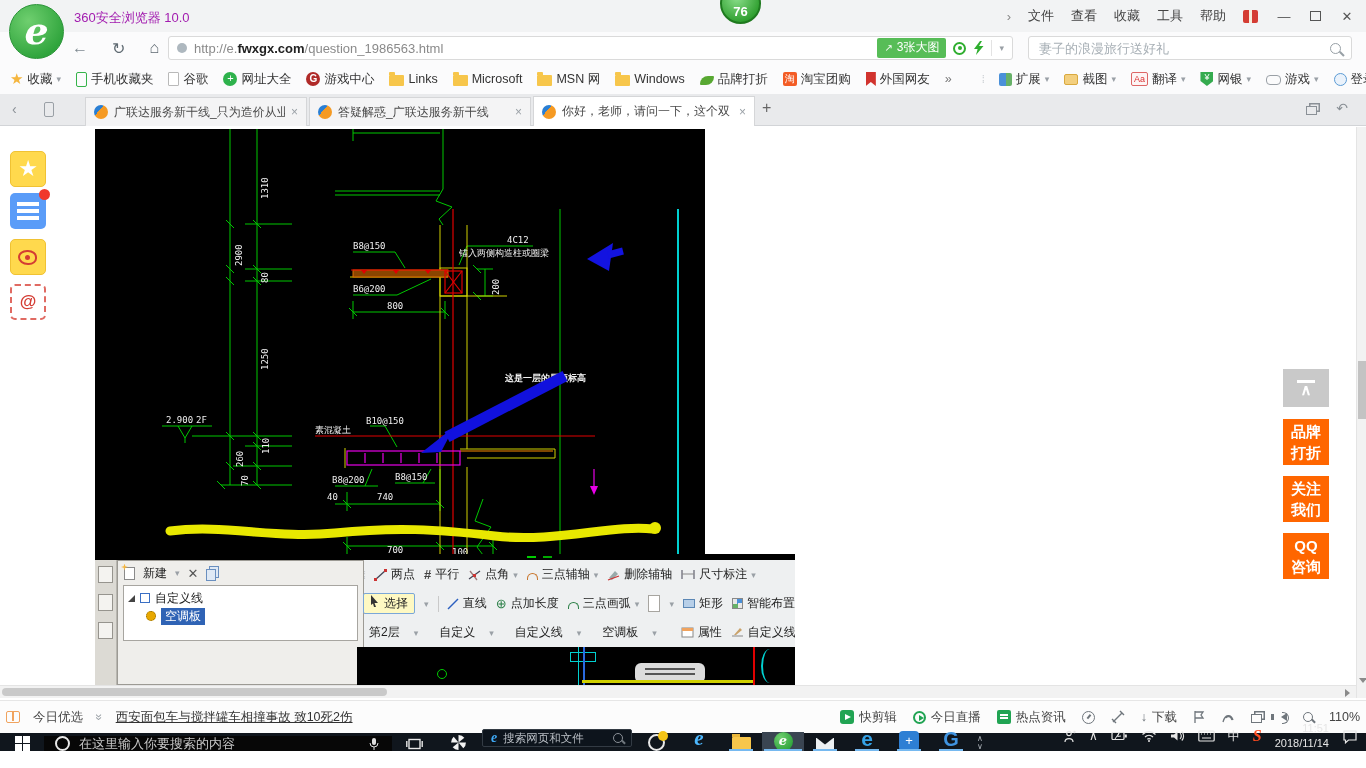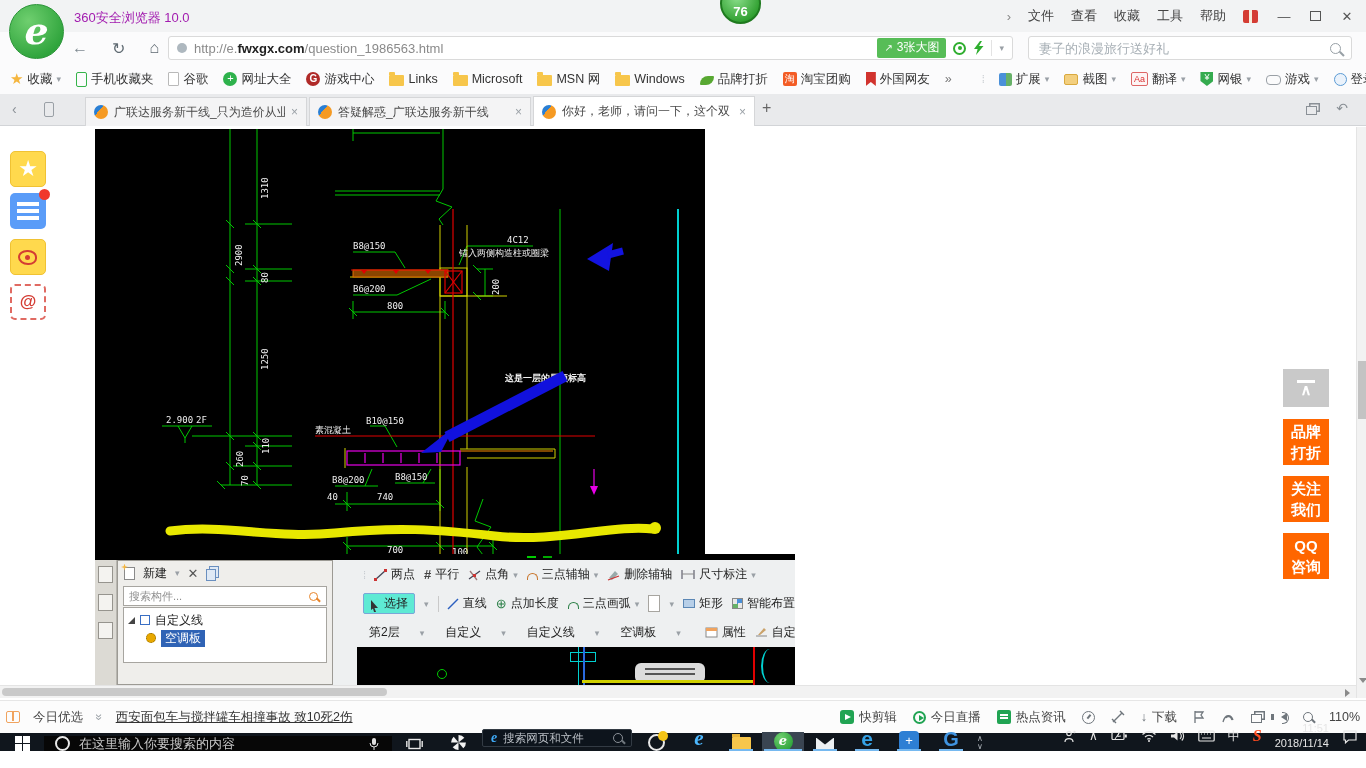--- a/index.html
+++ b/index.html
@@ -72,42 +72,42 @@
   #side-weibo { top:112px; background:#ffd94d; border:1px solid #f0c233; }
   .weibo-eye { position:absolute; left:7px; top:10px; width:19px; height:15px; border:2.5px solid #d43c33; border-radius:50% 50% 45% 55%; }
   .weibo-eye::after { content:""; position:absolute; left:4.5px; top:3px; width:5px; height:5px; border-radius:50%; background:#d43c33; }
   #side-mail { top:157px; background:#fff; border:2px dashed #e06a62; color:#d43c33; font-weight:bold; font-size:17px; text-align:center; line-height:31px; }
   #cad-wrap { position:absolute; left:95px; top:2px; width:610px; height:425px; background:#000; }
   #gtj { position:absolute; left:95px; top:427px; width:700px; height:131px; background:#eef0f1; overflow:hidden; font-size:12px; color:#222; }
   .gtj-black { position:absolute; left:0; top:0; width:700px; height:6px; background:#000; }
   .gtj-black i { position:absolute; top:2px; width:9px; height:2px; background:#0c0; }
   #gtj-edge { position:absolute; left:0; top:6px; width:22px; height:125px; background:#dcdad4; border-right:1px solid #b8b6b0; }
   .edge-cell { position:absolute; left:3px; width:15px; height:17px; background:#f4f3f0; border:1px solid #96948e; }
-  #gtj-panel { position:absolute; left:22px; top:6px; width:216px; height:125px; background:#efeeeb; border:1px solid #9c9a94; }
+  #gtj-panel { position:absolute; left:22px; top:6px; width:247px; height:125px; background:#efeeeb; border:1px solid #9c9a94; }
   .gp-toolbar { height:24px; display:flex; align-items:center; gap:8px; padding:0 6px; }
   .sheet-ico { width:11px; height:13px; background:#fff; border:1px solid #8a8a8a; position:relative; }
   .sheet-ico::after { content:""; position:absolute; left:-4px; top:-4px; width:7px; height:7px; background:#f5b63f; clip-path:polygon(50% 0,62% 38%,100% 50%,62% 62%,50% 100%,38% 62%,0 50%,38% 38%); }
   .copy-ico { width:10px; height:12px; background:#dfe9f5; border:1px solid #6a8fbf; box-shadow:3px -3px 0 -1px #dfe9f5, 3px -3px 0 0 #6a8fbf; margin-top:3px;}
   .gp-search { margin:1px 5px; height:20px; background:#fff; border:1px solid #a7a5a0; display:flex; align-items:center; }
   .gp-search input { flex:1; border:none; outline:none; font-size:11px; padding:0 5px; color:#555; }
   .gp-search input::placeholder { color:#8f8f8f; }
   .mag-o { width:9px; height:9px; border:1.6px solid #e8862c; border-radius:50%; position:relative; margin-right:8px; flex:none;}
   .mag-o::after { content:""; position:absolute; width:5px; height:1.6px; background:#e8862c; transform:rotate(45deg); right:-4px; bottom:-1px; }
   .gp-list { margin:0 5px; height:56px; background:#fff; border:1px solid #a7a5a0; padding:3px 4px; }
   .tree-row { display:flex; align-items:center; gap:5px; height:18px; }
   .tri-exp { width:0; height:0; border-bottom:7px solid #444; border-left:7px solid transparent; }
   .sq-blue { width:10px; height:10px; border:1.5px solid #3a6fc4; }
   .gear { width:10px; height:10px; border-radius:50%; background:#e8a800; border:1.5px dotted #8a6500; }
   .sel-item { background:#2f63b5; color:#fff; padding:0 4px; }
   .gp-drawer { position:absolute; left:0; bottom:-8px; width:100%; height:20px; background:#dcdad4; border-top:1px solid #9c9a94; font-size:11px; padding:2px 8px; color:#333;}
   #gtj-tools { position:absolute; left:262px; top:6px; width:438px; height:87px; }
   .trow { display:flex; align-items:center; gap:9px; height:29px; padding-left:6px; white-space:nowrap; }
   .titem { display:flex; align-items:center; gap:4px; }
-  .sel-box { border:1px solid #7aa7d8; background:#5eead4; border-radius:2px; padding:1px 6px; display:flex; gap:5px; align-items:flex-end; }
-  .combo { display:flex; align-items:center; gap:20px; padding:1px 6px; }
+  .sel-box { border:1px solid #7aa7d8; background:#fef9c3; border-radius:2px; padding:1px 6px; display:flex; gap:5px; align-items:flex-start; }
+  .combo { display:flex; align-items:center; gap:14px; padding:1px 6px; }
   .combo-empty { width:56px; height:17px; background:#fff; border:1px solid #a7a5a0; }
   .rect-ico { width:12px; height:9px; background:#b7cfe8; border:1px solid #5b87b5; }
   .grid-ico { width:11px; height:11px; background:conic-gradient(#4a90d9 0 25%,#e8e8e8 0 50%,#67b168 0 75%,#e8e8e8 0); border:1px solid #888; }
   .arc-ico { width:11px; height:7px; border:1.6px solid #c8742a; border-bottom:none; border-radius:11px 11px 0 0; margin-top:3px;}
   .oplus { color:#2a7f46; font-size:13px; }
   .hash { color:#444; font-weight:bold; font-size:13px; }
   #gtj-view { position:absolute; left:262px; top:93px; width:438px; height:38px; background:#000; }
   
   .to-top { position:absolute; left:1283px; top:242px; width:46px; height:38px; background:#c9c9c9; display:flex; flex-direction:column; align-items:center; justify-content:center; color:#fff; }
   .to-top .bar { width:18px; height:3px; background:#fff; margin-bottom:1px;}
@@ -480,24 +480,20 @@
         <span class="edge-cell" style="top:62px;"></span>
     </div>
     <div id="gtj-panel">
       <div class="gp-toolbar">
         <span class="sheet-ico"></span>
         <span>新建</span>
         <span class="caret">▾</span>
         <span style="color:#555;font-size:13px;">✕</span>
         <span class="copy-ico"></span>
       </div>
-      <div class="gp-search">
-        <input readonly="" placeholder="搜索构件..." style="">
-        <span class="mag-o"></span>
-      </div>
       <div class="gp-list">
         <div class="tree-row">
           <span class="tri-exp"></span>
           <span class="sq-blue"></span>
           <span>自定义线</span>
         </div>
         <div class="tree-row" style="padding-left:18px;">
           <span class="gear"></span>
           <span class="sel-item">空调板</span>
         </div>

